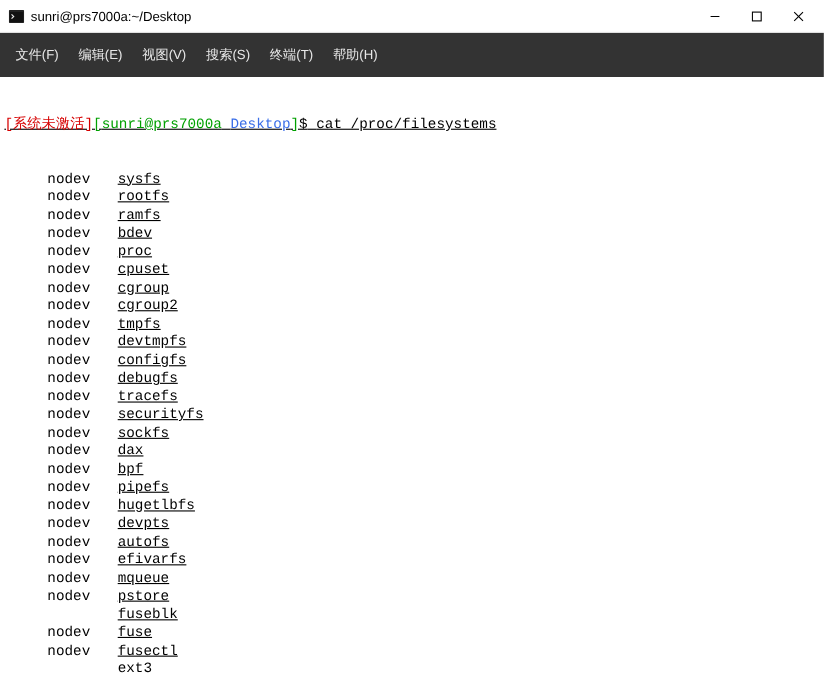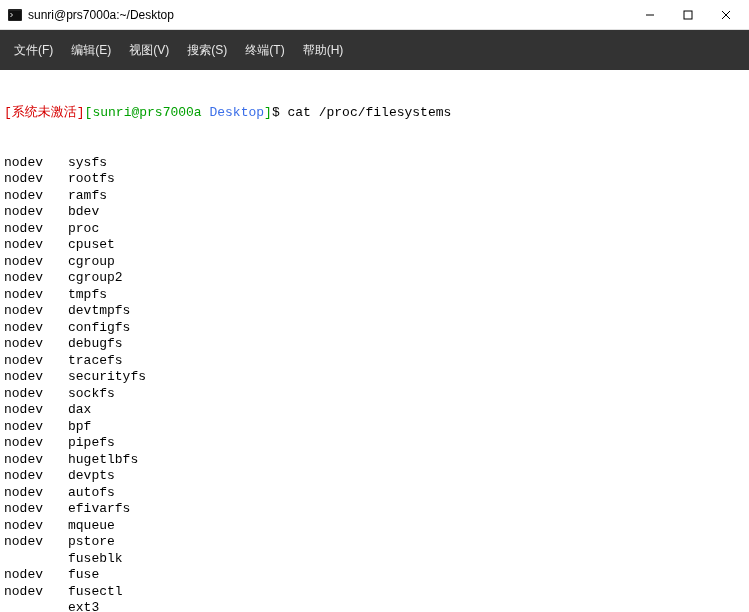--- a/index.html
+++ b/index.html
@@ -64,22 +64,22 @@
       flex: 1;
       background: #fff;
       color: #000;
       font-family: "Consolas", "Courier New", monospace;
       font-size: 13px;
       line-height: 16.5px;
       padding: 2px 4px;
       white-space: pre;
       overflow: hidden;
     }
-    .term-line { white-space: pre; }
-    .col1 { display: inline-block; width: 64px; }
+    .term-line { white-space: pre; text-decoration: underline; }
+    .col1 { display: inline-block; width: 64px; margin-left: 39px; }
     .prompt-red { color: #d60000; }
     .prompt-green { color: #00a000; }
     .prompt-blue { color: #3a6ee8; }
     .cmd-text { color: #000; }
   </style>
 </head>
 <body>
 
 <div class="titlebar">
   <span class="icon">

